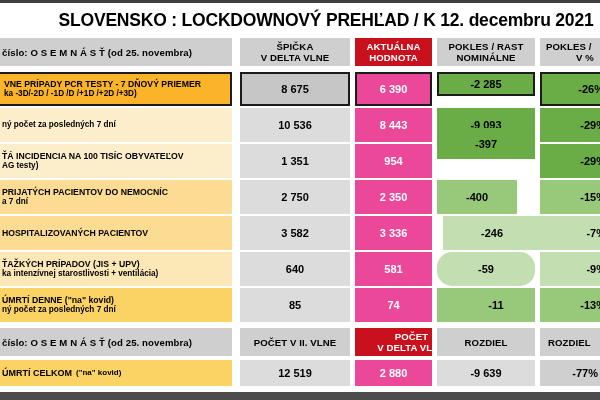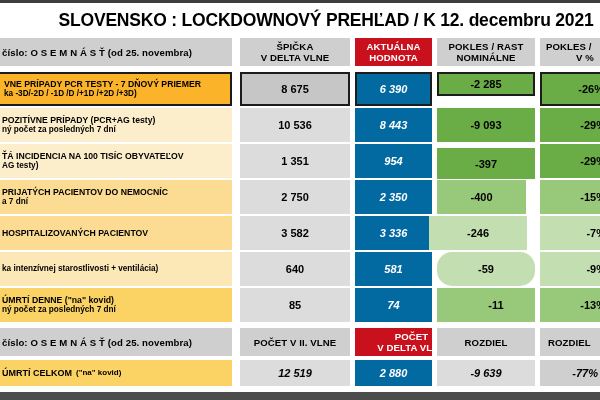--- a/index.html
+++ b/index.html
@@ -38,22 +38,22 @@
   .hdr{font-size:9.6px;color:#000;line-height:11px;letter-spacing:0.1px;}
   .hdr.grey{background:#cfcfcf;}
   .hdr.red{background:#c9111e;color:#fff;}
   .hdr .two{display:block;}
 
   .lbl{background:#fde9bd;font-size:8.7px;color:#000;padding-left:2px;line-height:10.5px;}
   .lbl .t1{display:block;font-weight:bold;}
   .lbl .t2{display:block;font-weight:bold;font-size:8.2px;}
 
   .num{font-size:11px;color:#000;}
-  .num.grey{background:#dcdcdc;font-style:italic;}
-  .num.red{background:#0369a1;color:#fff;font-style:italic;}
+  .num.grey{background:#dcdcdc;}
+  .num.red{background:#ec4899;color:#fff;}
 
   .secthdr{background:#cfcfcf;}
   .secthdr.red{background:#c9111e;color:#fff;padding-left:36px;}
 </style>
 </head>
 <body>
 
 <div class="sheet">
 
   <div class="toprule"></div>
@@ -85,51 +85,51 @@
   <div id="rows-host">
       <div class="cell l lbl" style="left:-20px;width:252px;padding-left:22px;top:72px;height:34px;background:#fbb429;flex-direction:column;justify-content:center;align-items:flex-start;border:2px solid #1c1c1c;">
         <span class="t1">VNE PRÍPADY PCR TESTY - 7 DŇOVÝ PRIEMER</span>
         <span class="t2">ka -3D/-2D / -1D /D /+1D /+2D /+3D)</span>
       </div>
       <div class="cell c num" style="left:240px;width:110px;background:#c6c6c6;border:2px solid #1c1c1c;top:72px;height:34px;">8 675</div>
       <div class="cell c num red" style="left:355px;width:77px;border:2px solid #1c1c1c;top:72px;height:34px;">6 390</div>
       <div class="cell c num" style="left:437px;width:98px;background:#6aad47;border:2px solid #1c1c1c;top:72px;height:24px;">-2 285</div>
       <div class="cell r num" style="left:540px;width:76px;padding-right:10px;background:#6aad47;border:2px solid #1c1c1c;top:72px;height:34px;">-26%</div>
       <div class="cell l lbl" style="left:-20px;width:252px;padding-left:22px;top:108px;height:34px;background:#fdeecb;flex-direction:column;justify-content:center;align-items:flex-start;">
-        <span class="t1">POZITÍVNE PRÍPADY (PCR+AG testy)</span>
         <span class="t2">ný počet za posledných 7 dní</span>
       </div>
       <div class="cell c num" style="left:240px;width:110px;background:#dcdcdc;top:108px;height:34px;">10 536</div>
       <div class="cell c num red" style="left:355px;width:77px;top:108px;height:34px;">8 443</div>
       <div class="cell c num" style="left:437px;width:98px;background:#6aad47;top:108px;height:34px;">-9 093</div>
       <div class="cell r num" style="left:540px;width:76px;padding-right:10px;background:#6aad47;top:108px;height:34px;">-29%</div>
       <div class="cell l lbl" style="left:-20px;width:252px;padding-left:22px;top:144px;height:34px;background:#fdeecb;flex-direction:column;justify-content:center;align-items:flex-start;">
         <span class="t1">ŤÁ INCIDENCIA NA 100 TISÍC OBYVATEĽOV</span>
         <span class="t2">AG testy)</span>
       </div>
       <div class="cell c num" style="left:240px;width:110px;background:#dcdcdc;top:144px;height:34px;">1 351</div>
       <div class="cell c num red" style="left:355px;width:77px;top:144px;height:34px;">954</div>
-      <div class="cell c num" style="left:437px;width:98px;background:#6aad47;top:148px;height:31px;">-397</div>
+      <div class="cell c num" style="left:437px;width:98px;background:#6aad47;top:128px;height:31px;">-397</div>
       <div class="cell r num" style="left:540px;width:76px;padding-right:10px;background:#6aad47;top:144px;height:34px;">-29%</div>
       <div class="cell l lbl" style="left:-20px;width:252px;padding-left:22px;top:180px;height:34px;background:#fbdc92;flex-direction:column;justify-content:center;align-items:flex-start;">
         <span class="t1">PRIJATÝCH PACIENTOV DO NEMOCNÍC</span>
         <span class="t2">a 7 dní</span>
       </div>
       <div class="cell c num" style="left:240px;width:110px;background:#dcdcdc;top:180px;height:34px;">2 750</div>
       <div class="cell c num red" style="left:355px;width:77px;top:180px;height:34px;">2 350</div>
-      <div class="cell c num" style="left:437px;width:89px;background:#98c97a;top:180px;height:34px;">-400</div>
+      <div class="cell c num" style="left:437px;width:80px;background:#98c97a;top:180px;height:34px;">-400</div>
       <div class="cell r num" style="left:540px;width:76px;padding-right:10px;background:#98c97a;top:180px;height:34px;">-15%</div>
       <div class="cell l lbl" style="left:-20px;width:252px;padding-left:22px;top:216px;height:34px;background:#fbdc92;flex-direction:column;justify-content:center;align-items:flex-start;">
         <span class="t1">HOSPITALIZOVANÝCH PACIENTOV</span>
       </div>
       <div class="cell c num" style="left:240px;width:110px;background:#dcdcdc;top:216px;height:34px;">3 582</div>
       <div class="cell c num red" style="left:355px;width:77px;top:216px;height:34px;">3 336</div>
-      <div class="cell c num" style="left:429px;width:98px;background:#c3deb0;top:216px;height:34px;">-246</div>
+      <div class="cell c num" style="left:443px;width:98px;background:#c3deb0;top:216px;height:34px;">-246</div>
       <div class="cell r num" style="left:540px;width:76px;padding-right:10px;background:#c3deb0;top:216px;height:34px;">-7%</div>
       <div class="cell l lbl" style="left:-20px;width:252px;padding-left:22px;top:252px;height:34px;background:#fce7b6;flex-direction:column;justify-content:center;align-items:flex-start;">
+        <span class="t1">ŤAŽKÝCH PRÍPADOV (JIS + UPV)</span>
         <span class="t2">ka intenzívnej starostlivosti + ventilácia)</span>
       </div>
       <div class="cell c num" style="left:240px;width:110px;background:#dcdcdc;top:252px;height:34px;">640</div>
       <div class="cell c num red" style="left:355px;width:77px;top:252px;height:34px;">581</div>
       <div class="cell c num" style="left:437px;width:98px;background:#c3deb0;top:252px;height:34px;border-radius:15px;">-59</div>
       <div class="cell r num" style="left:540px;width:76px;padding-right:10px;background:#c3deb0;top:252px;height:34px;">-9%</div>
       <div class="cell l lbl" style="left:-20px;width:252px;padding-left:22px;top:288px;height:34px;background:#fbd264;flex-direction:column;justify-content:center;align-items:flex-start;">
         <span class="t1">ÚMRTÍ DENNE ("na" kovid)</span>
         <span class="t2">ný počet za posledných 7 dní</span>
       </div>

